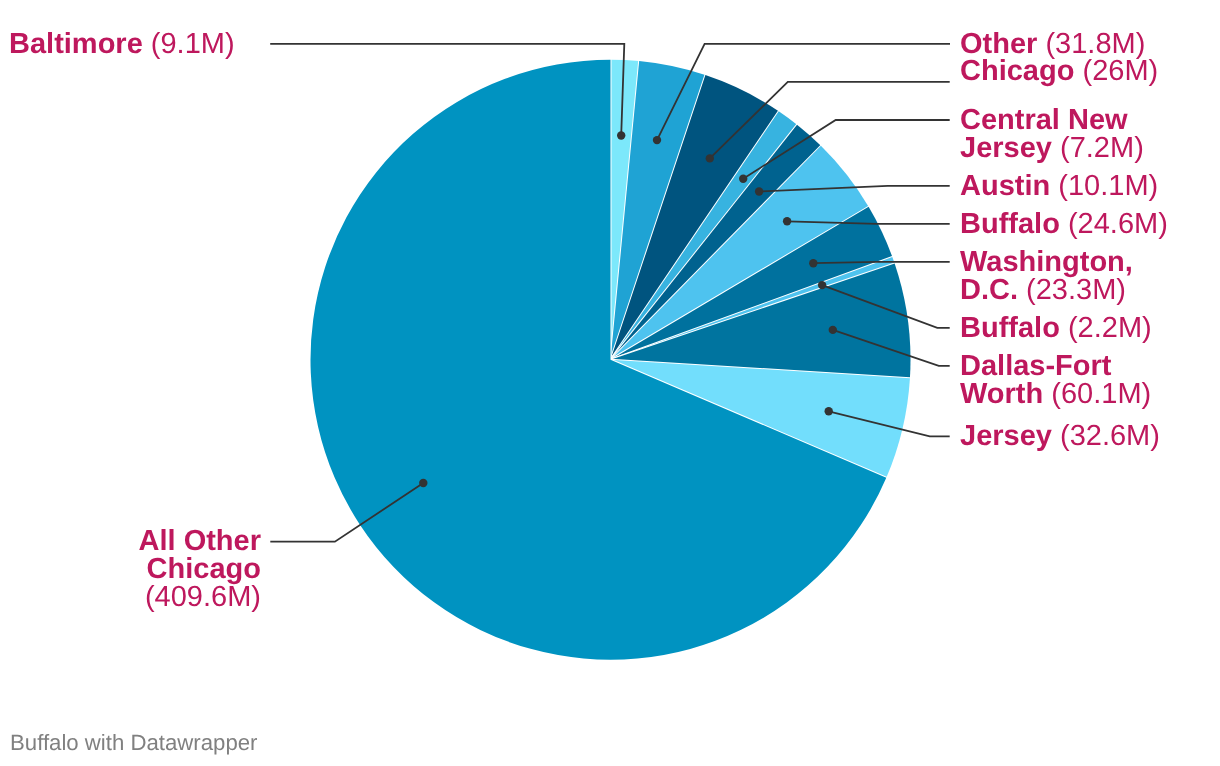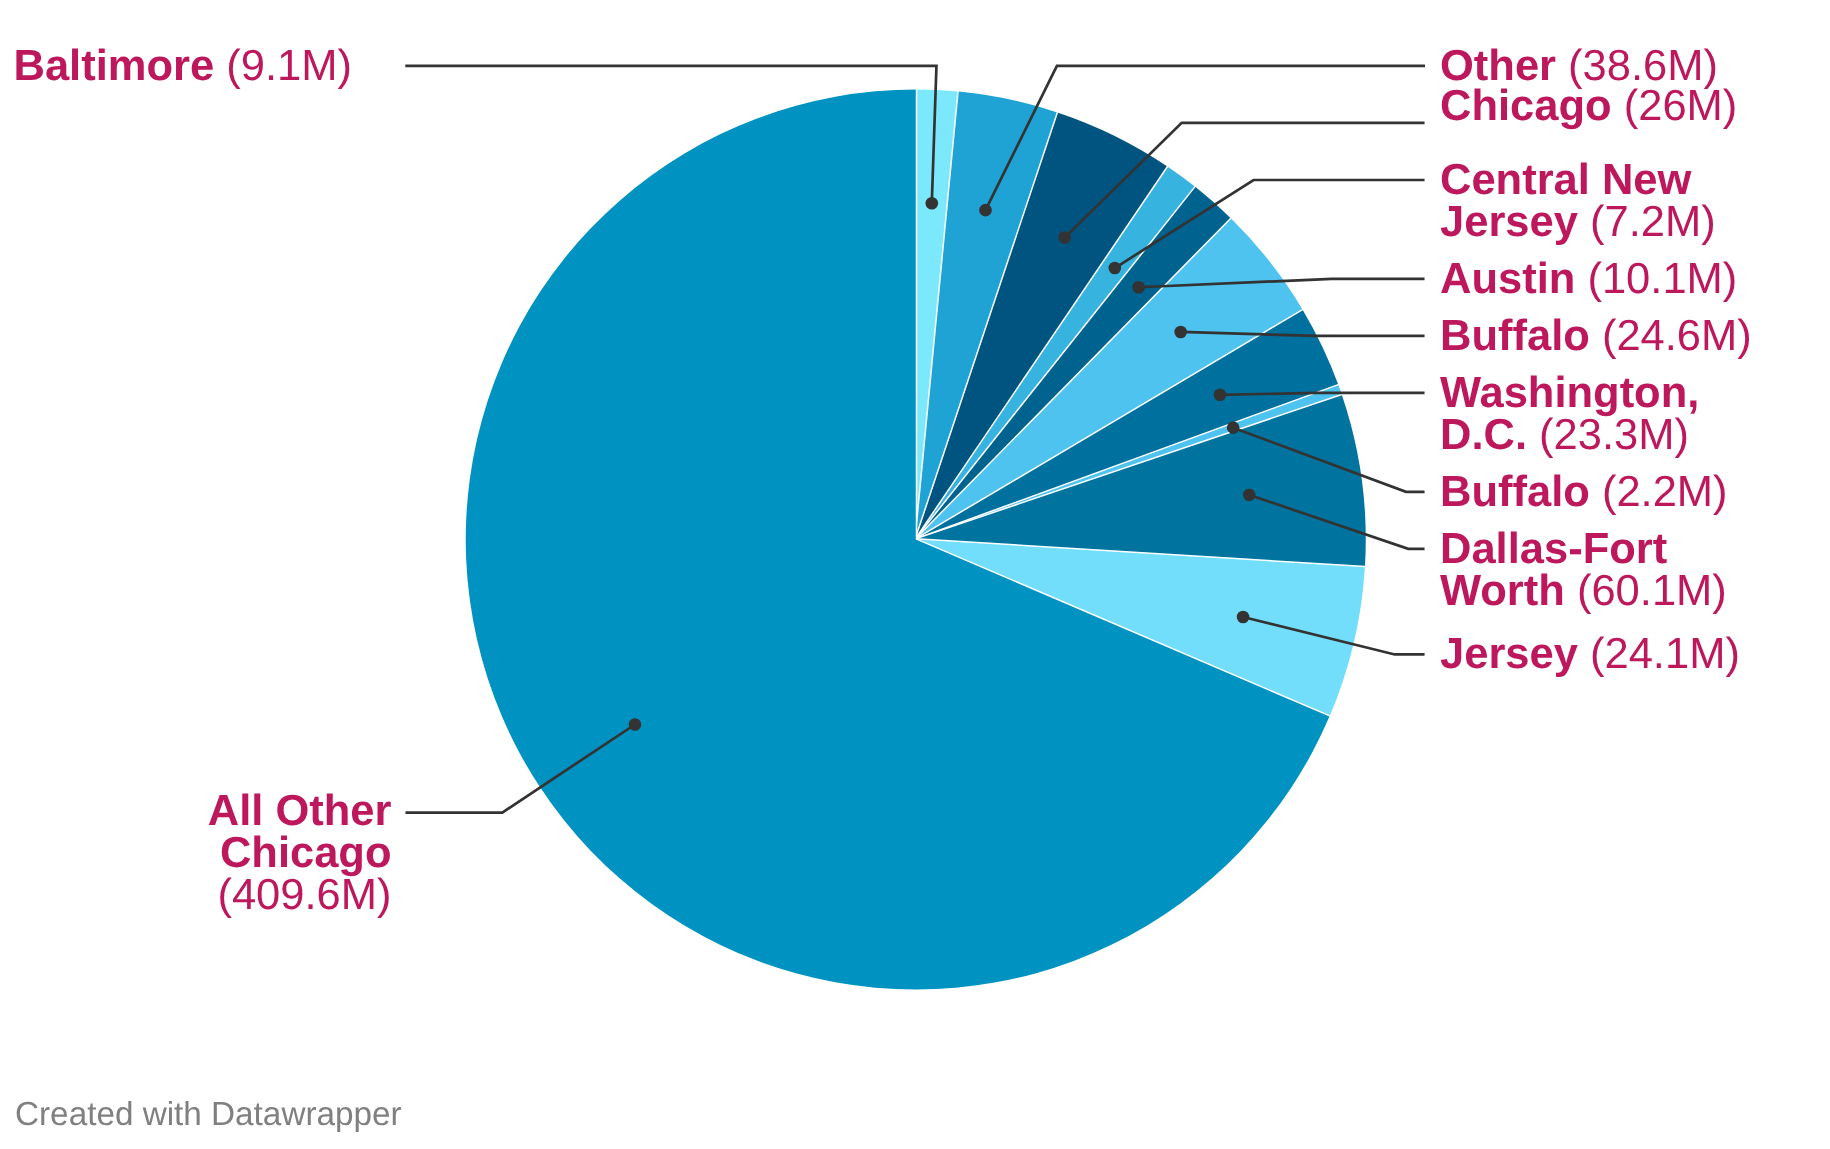--- a/index.html
+++ b/index.html
@@ -77,26 +77,26 @@
         <circle cx="787.1" cy="221.3" r="4.2" fill="#333333"></circle>
         <circle cx="813.3" cy="263.2" r="4.2" fill="#333333"></circle>
         <circle cx="822.1" cy="285.1" r="4.2" fill="#333333"></circle>
         <circle cx="832.8" cy="329.9" r="4.2" fill="#333333"></circle>
         <circle cx="828.7" cy="411.3" r="4.2" fill="#333333"></circle>
         <circle cx="423.3" cy="483" r="4.2" fill="#333333"></circle>
       </g>
     </svg>
   <div id="labels">
     <div class="plabel r clampleft" style="top: 30.5px; left: 9.3px;"><span class="nm">Baltimore</span> <span class="vl">(9.1M)</span></div>
-    <div class="plabel r" style="top: 30.5px; left: 960px;"><span class="nm">Other</span> <span class="vl">(38.6M)</span></div>
+    <div class="plabel r" style="top: 30.5px; left: 960px;"><span class="nm">Other</span> <span class="vl">(31.8M)</span></div>
     <div class="plabel r" style="top: 58px; left: 960px;"><span class="nm">Chicago</span> <span class="vl">(26M)</span></div>
     <div class="plabel r" style="top: 106.6px; left: 960px;"><span class="nm">Central New Jersey</span> <span class="vl">(7.2M)</span></div>
     <div class="plabel r" style="top: 172.5px; left: 960px;"><span class="nm">Austin</span> <span class="vl">(10.1M)</span></div>
     <div class="plabel r" style="top: 210.5px; left: 960px;"><span class="nm">Buffalo</span> <span class="vl">(24.6M)</span></div>
     <div class="plabel r" style="top: 248.5px; left: 960px;"><span class="nm">Washington, D.C.</span> <span class="vl">(23.3M)</span></div>
     <div class="plabel r" style="top: 314.5px; left: 960px;"><span class="nm">Buffalo</span> <span class="vl">(2.2M)</span></div>
     <div class="plabel r" style="top: 352.5px; left: 960px;"><span class="nm">Dallas-Fort Worth</span> <span class="vl">(60.1M)</span></div>
-    <div class="plabel r" style="top: 422.9px; left: 960px;"><span class="nm">Jersey</span> <span class="vl">(24.1M)</span></div>
+    <div class="plabel r" style="top: 422.9px; left: 960px;"><span class="nm">Jersey</span> <span class="vl">(32.6M)</span></div>
     <div class="plabel l" style="top: 528.3px; right: 959.4px;"><span class="nm">All Other Chicago</span> <span class="vl">(409.6M)</span></div>
   </div>
 </div>
 
-<div id="footer">Created with Datawrapper</div>
+<div id="footer">Buffalo with Datawrapper</div>
 
 </body></html>

